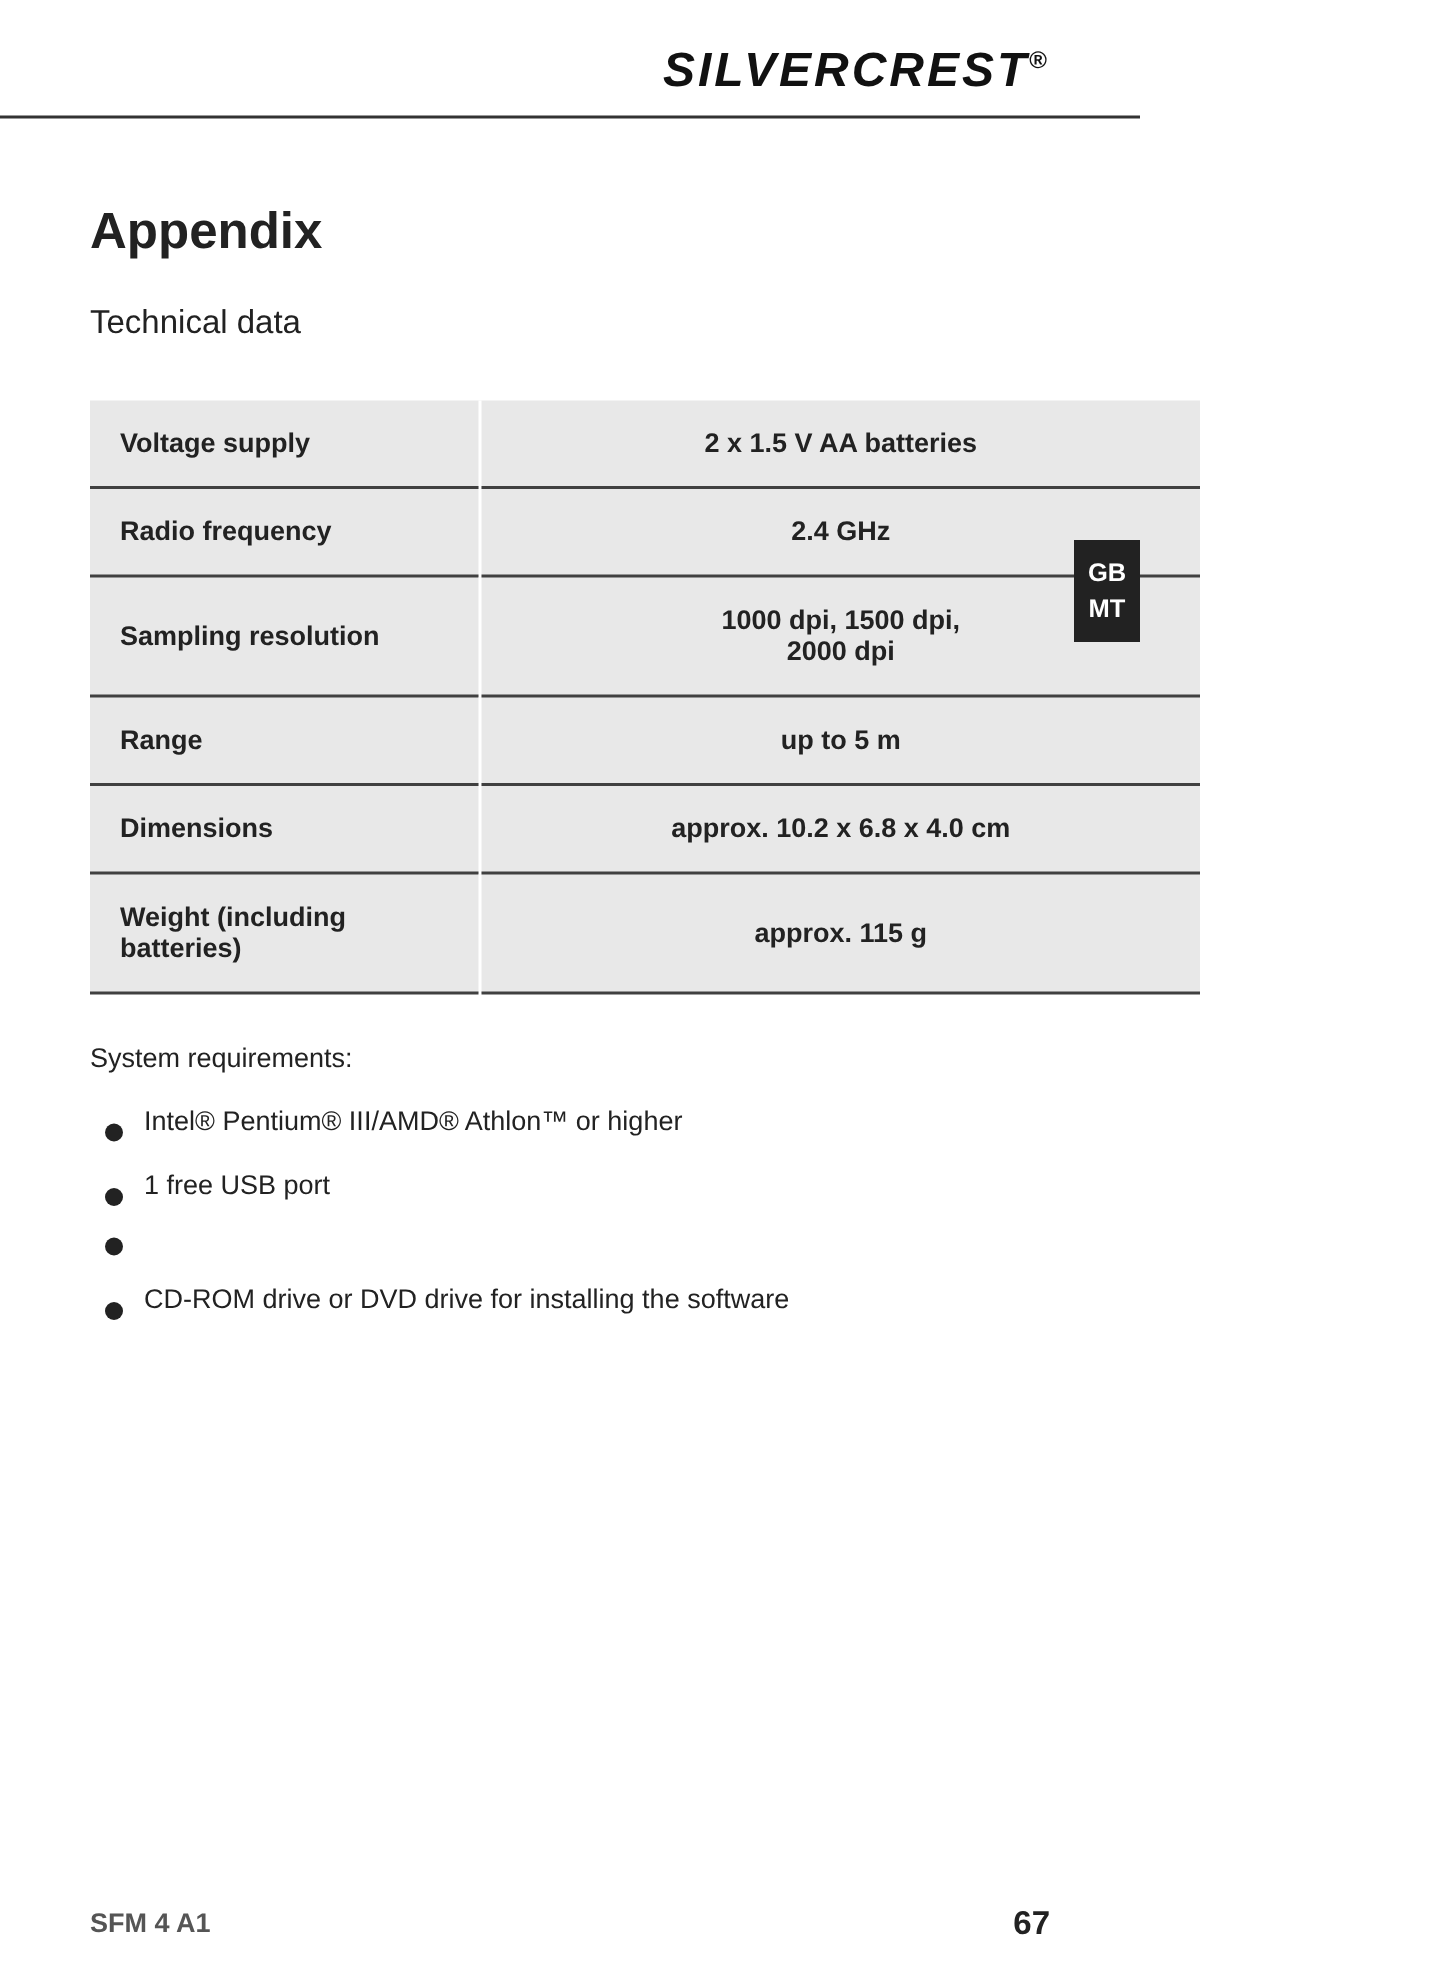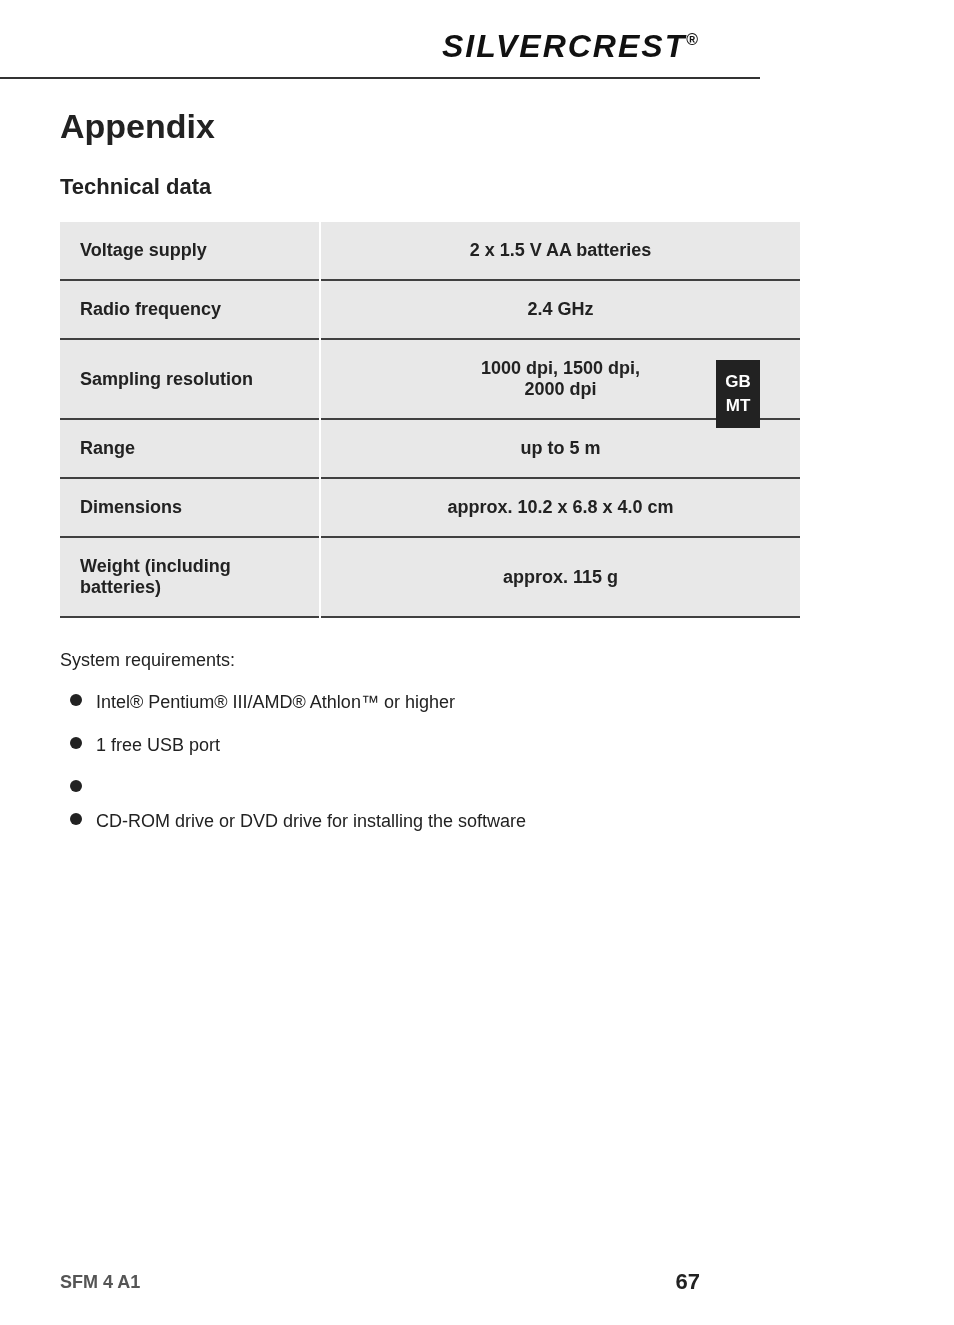--- a/index.html
+++ b/index.html
@@ -61,34 +61,34 @@
       display: flex;
       flex-direction: column;
       align-items: center;
       font-size: 17px;
       font-weight: bold;
       line-height: 1.4;
     }
 
     
     .content {
-      padding: 28px 60px 40px 60px;
+      padding: 56px 60px 40px 60px;
     }
 
     .page-title {
       font-size: 34px;
       font-weight: 900;
       margin-bottom: 28px;
       font-family: Arial Black, Arial, sans-serif;
     }
 
     .section-title {
       font-size: 22px;
-      font-weight: 700;
-      margin-bottom: 22px;
+      font-weight: 400;
+      margin-bottom: 39px;
       font-family: Arial Black, Arial, sans-serif;
     }
 
     
     .tech-table {
       width: 740px;
       border-collapse: collapse;
       margin-bottom: 32px;
     }
 
@@ -121,21 +121,21 @@
 
     .bullet-list {
       list-style: none;
       padding-left: 10px;
     }
 
     .bullet-list li {
       font-size: 18px;
       margin-bottom: 16px;
       display: flex;
-      align-items: flex-start;
+      align-items: flex-end;
       gap: 14px;
       line-height: 1.5;
     }
 
     .bullet-dot {
       display: inline-block;
       width: 12px;
       height: 12px;
       border-radius: 50%;
       background: #222222;

